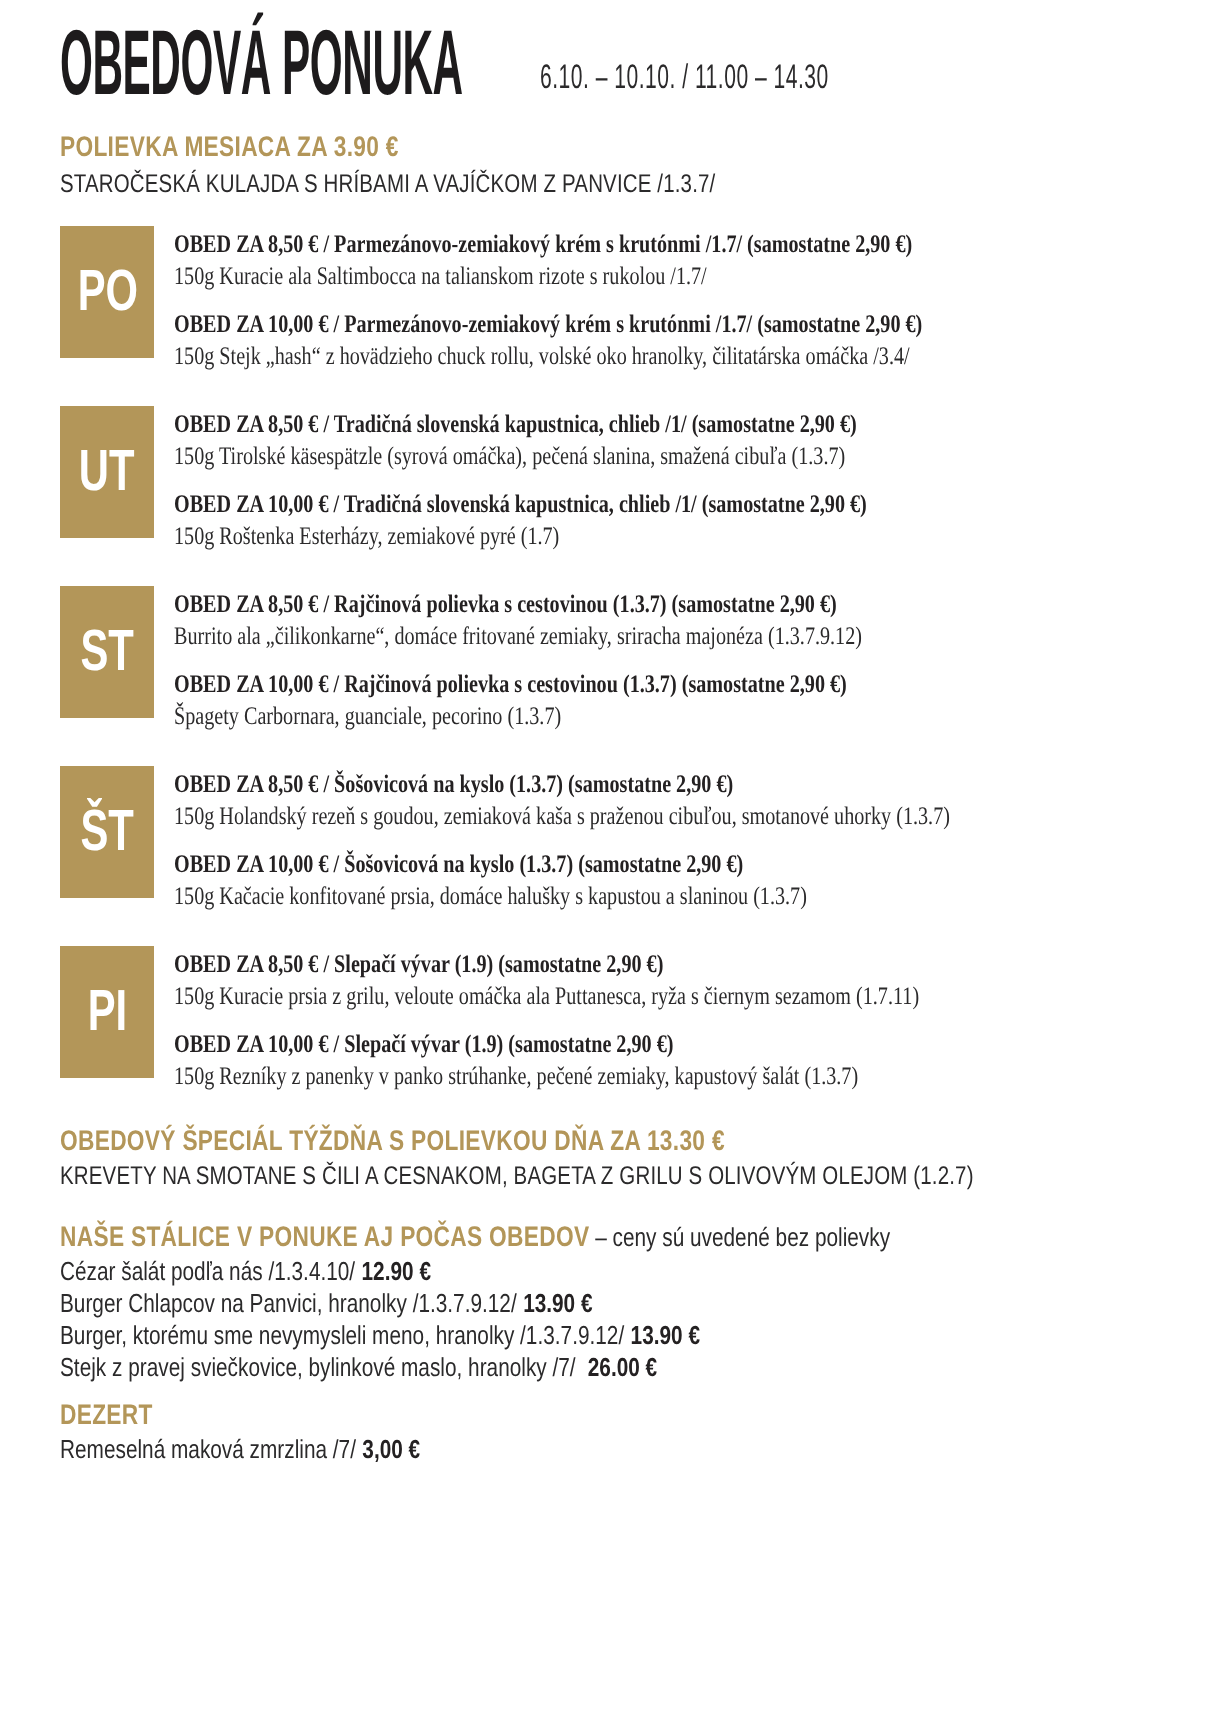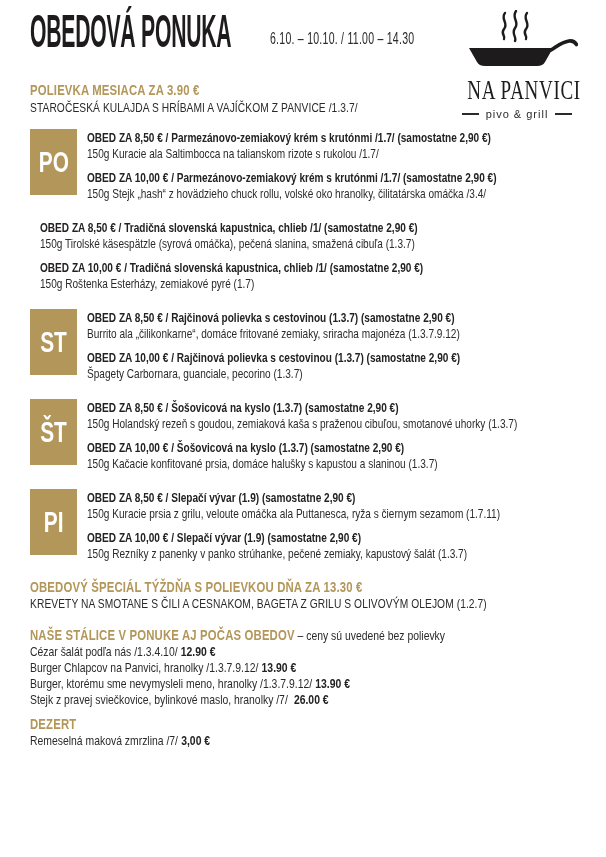--- a/index.html
+++ b/index.html
@@ -52,35 +52,35 @@
     display:flex; align-items:center; justify-content:center;
     gap:7px; margin-top:4px;
     font-size:11px; letter-spacing:1px; color:#2b2a2b;
   }
   .logo-tagline .dash { width:17px; height:1.5px; background:#2b2a2b; }
   
   .gold-head {
     color:var(--gold); font-weight:bold;
     font-size:14.2px; line-height:17px; letter-spacing:0.2px;
   }
-  .soup { margin-top:28px; }
+  .soup { margin-top:12px; }
   .caps-line { font-size:12.8px; line-height:17px; letter-spacing:0.1px; color:#2b2a2b; }
   
   .days { margin-top:13px; }
   .day-row { display:flex; margin-bottom:17px; }
   .day-badge {
     flex:0 0 47px; width:47px; height:66px;
     background:var(--gold); color:#fff;
     display:flex; align-items:center; justify-content:center;text-align:right;
   }
   .day-badge span {
     font-size:29px; font-weight:bold; letter-spacing:0;
     transform:scaleX(0.72);
   }
-  .day-menu { margin-left:10px; padding-top:1px; }
+  .day-menu { margin-left:10px; padding-top:1px;font-family:Liberation Serif, serif; }
   .menu-line { font-size:12.6px; line-height:16px; color:#2b2a2b; }
   .obed { font-weight:bold; color:#242122; }
   .mt { margin-top:8px; }
   
   .weekly { margin-top:16px; }
   .wblock { margin-bottom:14px; }
   .wblock .caps-line { line-height:16px; }
   
   .staples { margin-top:2px; }
   .staple-note { color:#2b2a2b; font-weight:normal; font-size:13px; }
@@ -92,37 +92,20 @@
 </head>
 <body>
 
 <div class="page" style="--gold:#b39659;">
 
   <div class="title-row">
     <h1 class="page-title">OBEDOVÁ PONUKA</h1>
     <div class="dates">6.10. – 10.10.  /  11.00 – 14.30</div>
   </div>
 
-  <div class="logo">
-    <svg width="122" height="64" viewBox="0 0 122 64">
-      <g fill="none" stroke="#1d1b1c" stroke-width="2.4" stroke-linecap="round">
-        <path d="M49 3 C44 9 53 13 48 19 C44 24 50 26 48 29"></path>
-        <path d="M60 1 C55 8 64 12 59 18 C55 24 61 27 59 31"></path>
-        <path d="M71 3 C66 9 75 13 70 19 C66 24 72 26 70 29"></path>
-      </g>
-      <path d="M13 38 L97 38 L89 52 Q87 56 81 56 L29 56 Q23 56 21 52 Z" fill="#1d1b1c"></path>
-      <path d="M95 40 C103 35 106 32 113 31 C117 30.5 119 32 120.5 34.5" fill="none" stroke="#1d1b1c" stroke-width="3.6" stroke-linecap="round"></path>
-    </svg>
-    <div class="logo-name">NA PANVICI</div>
-    <div class="logo-tagline">
-      <span class="dash"></span>
-      <span>pivo &amp; grill</span>
-      <span class="dash"></span>
-    </div>
-  </div>
 
   <div class="soup">
     <div class="gold-head cx">POLIEVKA MESIACA ZA 3.90 €</div>
     <div class="caps-line cx">STAROČESKÁ KULAJDA S HRÍBAMI A VAJÍČKOM Z PANVICE /1.3.7/</div>
   </div>
 
   <div class="days">
 
     <div class="day-row">
       <div class="day-badge">
@@ -130,20 +113,23 @@
         </div>
       <div class="day-menu">
         <div class="menu-line obed cx">OBED ZA 8,50 € / Parmezánovo-zemiakový krém s krutónmi /1.7/ (samostatne 2,90 €)</div>
         <div class="menu-line cx">150g Kuracie ala Saltimbocca na talianskom rizote s rukolou /1.7/</div>
         <div class="menu-line obed cx mt">OBED ZA 10,00 € /  Parmezánovo-zemiakový krém s krutónmi /1.7/ (samostatne 2,90 €)</div>
         <div class="menu-line cx">150g Stejk „hash“ z hovädzieho chuck rollu, volské oko hranolky, čilitatárska omáčka /3.4/</div>
       </div>
     </div>
 
     <div class="day-row">
+      <div class="day-badge">
+          <span>UT</span>
+        </div>
       <div class="day-menu">
         <div class="menu-line obed cx">OBED ZA 8,50 € / Tradičná slovenská kapustnica, chlieb /1/ (samostatne 2,90 €)</div>
         <div class="menu-line cx">150g Tirolské käsespätzle (syrová omáčka), pečená slanina, smažená cibuľa (1.3.7)</div>
         <div class="menu-line obed cx mt">OBED ZA 10,00 € / Tradičná slovenská kapustnica, chlieb /1/ (samostatne 2,90 €)</div>
         <div class="menu-line cx">150g Roštenka Esterházy, zemiakové pyré (1.7)</div>
       </div>
     </div>
 
     <div class="day-row">
       <div class="day-badge">

